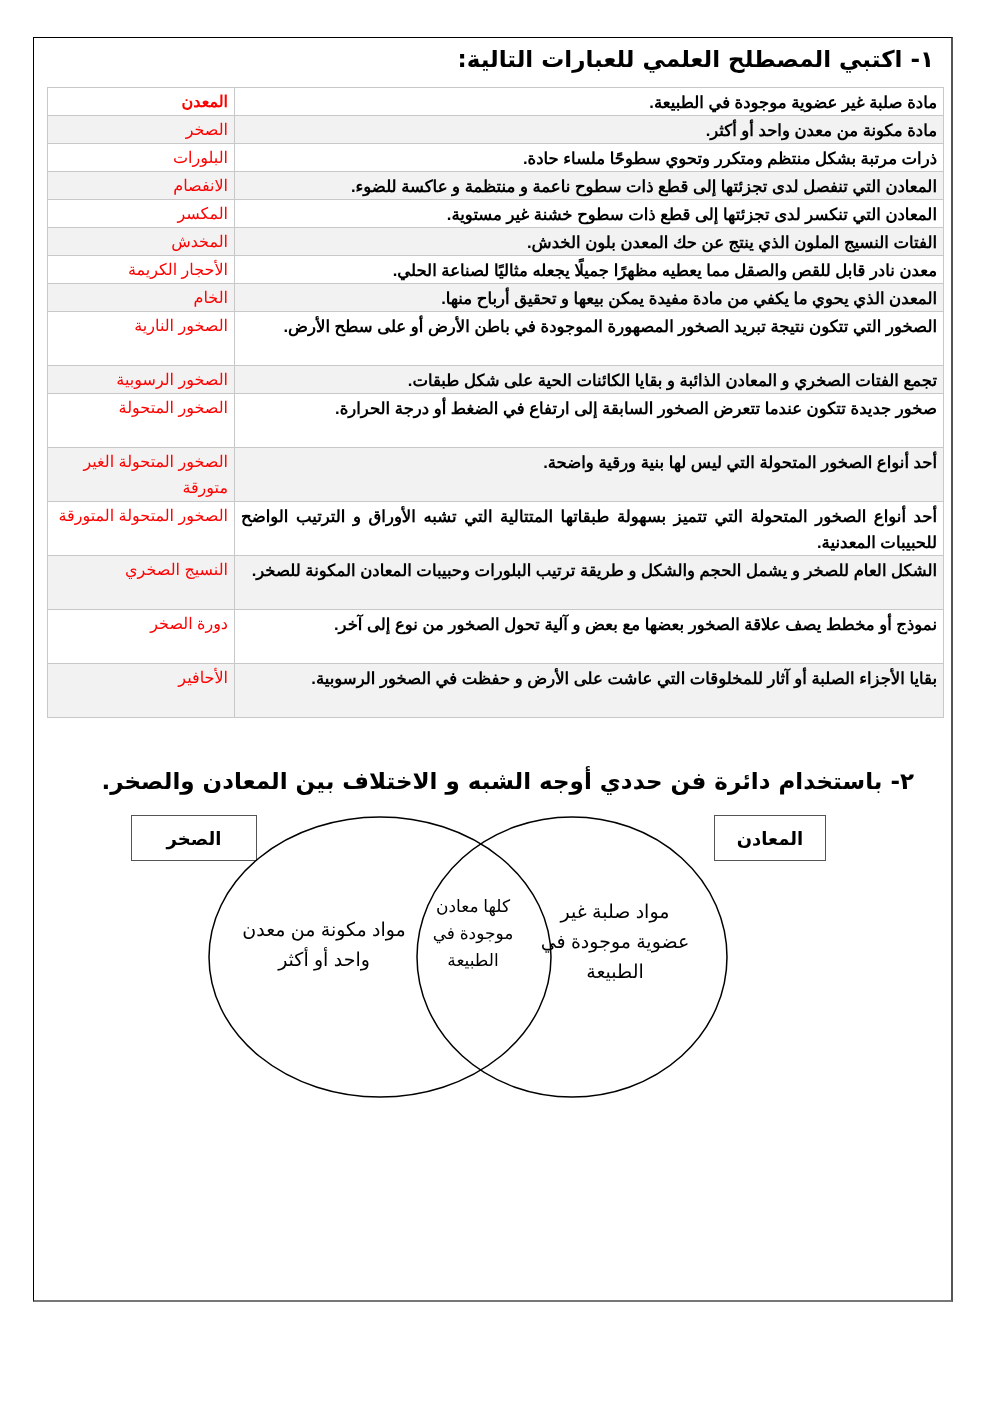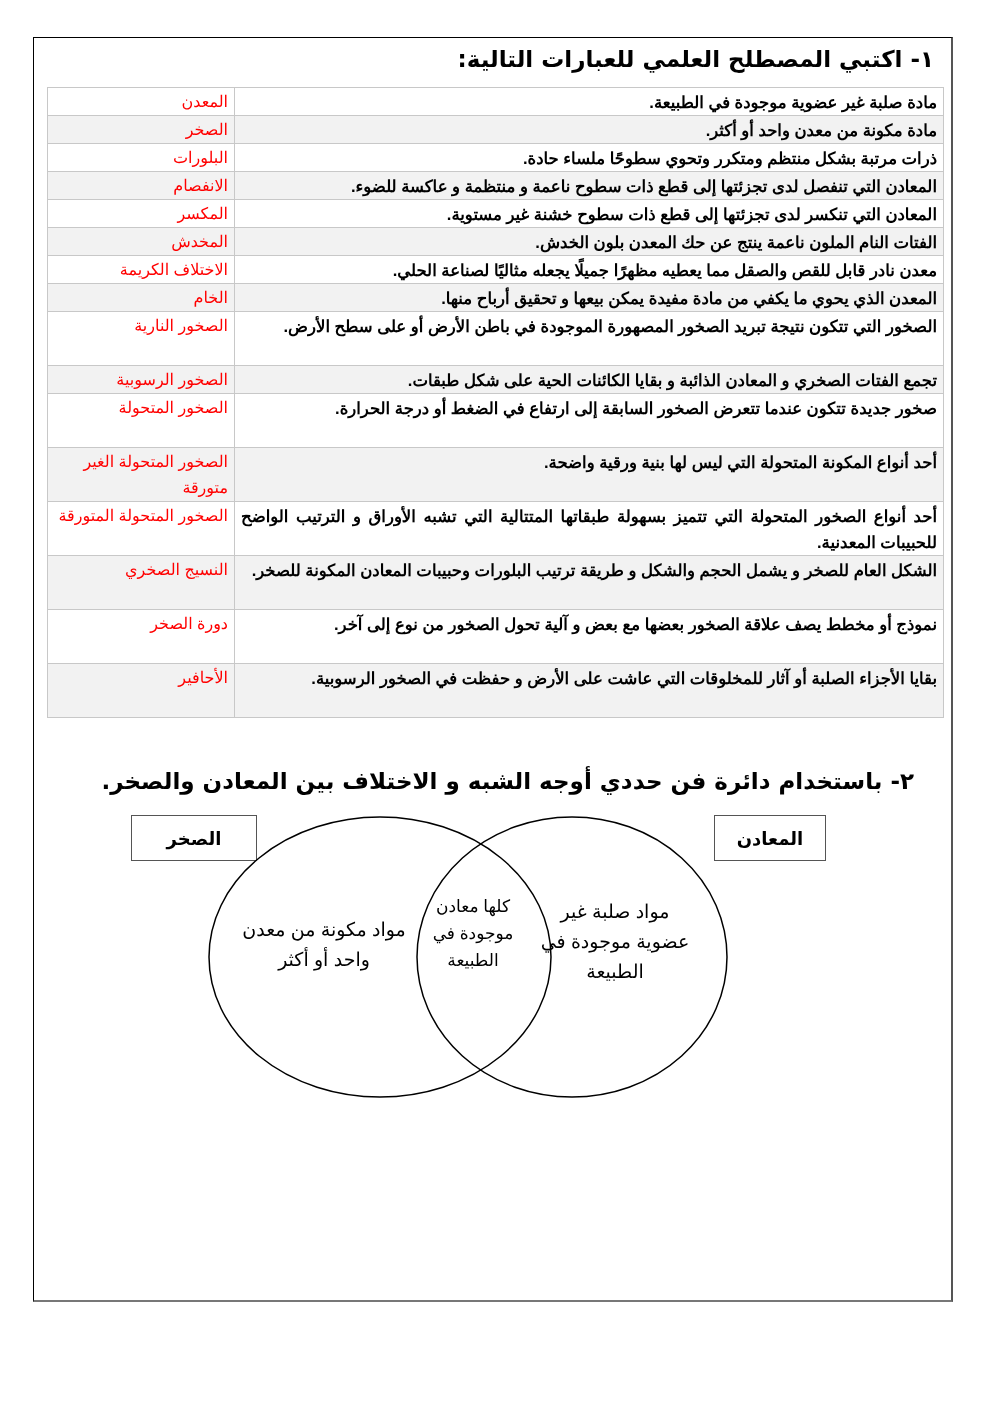--- a/index.html
+++ b/index.html
@@ -6,21 +6,21 @@
   body { width:992px; height:1403px; position:relative; font-family:"DejaVu Sans", sans-serif; }
   .frame { position:absolute; left:33px; top:37px; width:920px; height:1265px; border:1px solid #000; border-right:2px solid #555; border-bottom:2px solid #777; box-sizing:border-box; }
   .q-title { position:absolute; direction:rtl; text-align:right; font-family:"DejaVu Sans", sans-serif; font-weight:bold; font-size:23px; color:#000; white-space:nowrap; }
   .q1 { right:58px; top:46px; }
   .q2 { right:78px; top:768px; }
   table.terms { position:absolute; left:47px; top:87px; width:897px; border-collapse:collapse; direction:rtl; table-layout:fixed; }
   table.terms td { border:1px solid #c8c8c8; vertical-align:top; padding:1px 6px 0 6px; }
   table.terms tr.alt td { background:#f2f2f2; }
   td.def { width:696px; font-family:"Liberation Sans", sans-serif; font-weight:bold; font-size:16.5px; line-height:26px; color:#000; text-align:justify;margin-top:32px; }
   td.ans { font-family:"Liberation Sans", sans-serif; font-size:16px; line-height:26px; color:#ff0000; text-align:right; }
-  td.ans.bold { font-weight:normal; }
+  td.ans.bold { font-weight:bold; }
   .box { position:absolute; height:46px; border:1px solid #555; box-sizing:border-box; background:#fff; display:flex; align-items:center; justify-content:center; font-family:"DejaVu Sans", sans-serif; font-weight:bold; font-size:18px; color:#000; direction:rtl; }
   svg.venn { position:absolute; left:0; top:0; }
   .vtext { position:absolute; direction:rtl; text-align:center; font-family:"Liberation Sans", sans-serif; font-size:19px; line-height:30px; color:#000; }
 </style>
 </head>
 <body>
 
 <div class="frame"></div>
 
 <div class="q-title q1">١-  اكتبي المصطلح العلمي للعبارات التالية:</div>
@@ -41,45 +41,45 @@
     </tr>
     <tr class="alt" style="height:28px">
       <td class="def">المعادن التي تنفصل لدى تجزئتها إلى قطع ذات سطوح ناعمة و منتظمة و عاكسة للضوء.</td>
       <td class="ans">الانفصام</td>
     </tr>
     <tr style="height:28px">
       <td class="def">المعادن التي تنكسر لدى تجزئتها إلى قطع ذات سطوح خشنة غير مستوية.</td>
       <td class="ans">المكسر</td>
     </tr>
     <tr class="alt" style="height:28px">
-      <td class="def">الفتات النام الملون ناعمة ينتج عن حك المعدن بلون الخدش.</td>
+      <td class="def">الفتات النسيج الملون الذي ينتج عن حك المعدن بلون الخدش.</td>
       <td class="ans">المخدش</td>
     </tr>
     <tr style="height:28px">
       <td class="def">معدن نادر قابل للقص والصقل مما يعطيه مظهرًا جميلًا يجعله مثاليًا لصناعة الحلي.</td>
-      <td class="ans">الاختلاف الكريمة</td>
+      <td class="ans">الأحجار الكريمة</td>
     </tr>
     <tr class="alt" style="height:28px">
       <td class="def">المعدن الذي يحوي ما يكفي من مادة مفيدة يمكن بيعها و تحقيق أرباح منها.</td>
       <td class="ans">الخام</td>
     </tr>
     <tr style="height:54px">
       <td class="def">الصخور التي تتكون نتيجة تبريد الصخور المصهورة الموجودة في باطن الأرض أو على سطح الأرض.</td>
       <td class="ans">الصخور النارية</td>
     </tr>
     <tr class="alt" style="height:27px">
       <td class="def">تجمع الفتات الصخري و المعادن الذائبة و بقايا الكائنات الحية على شكل طبقات.</td>
       <td class="ans">الصخور الرسوبية</td>
     </tr>
     <tr style="height:54px">
       <td class="def">صخور جديدة تتكون عندما تتعرض الصخور السابقة إلى ارتفاع في الضغط أو درجة الحرارة.</td>
       <td class="ans">الصخور المتحولة</td>
     </tr>
     <tr class="alt" style="height:54px">
-      <td class="def">أحد أنواع المكونة المتحولة التي ليس لها بنية ورقية واضحة.</td>
+      <td class="def">أحد أنواع الصخور المتحولة التي ليس لها بنية ورقية واضحة.</td>
       <td class="ans">الصخور المتحولة الغير متورقة</td>
     </tr>
     <tr style="height:54px">
       <td class="def">أحد أنواع الصخور المتحولة التي تتميز بسهولة طبقاتها المتتالية التي تشبه الأوراق و الترتيب الواضح للحبيبات المعدنية.</td>
       <td class="ans">الصخور المتحولة المتورقة</td>
     </tr>
     <tr class="alt" style="height:54px">
       <td class="def">الشكل العام للصخر و يشمل الحجم والشكل و طريقة ترتيب البلورات وحبيبات المعادن المكونة للصخر.</td>
       <td class="ans">النسيج الصخري</td>
     </tr>

